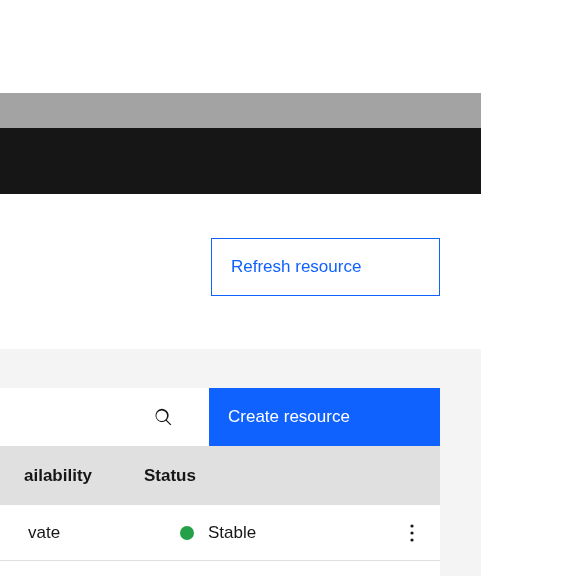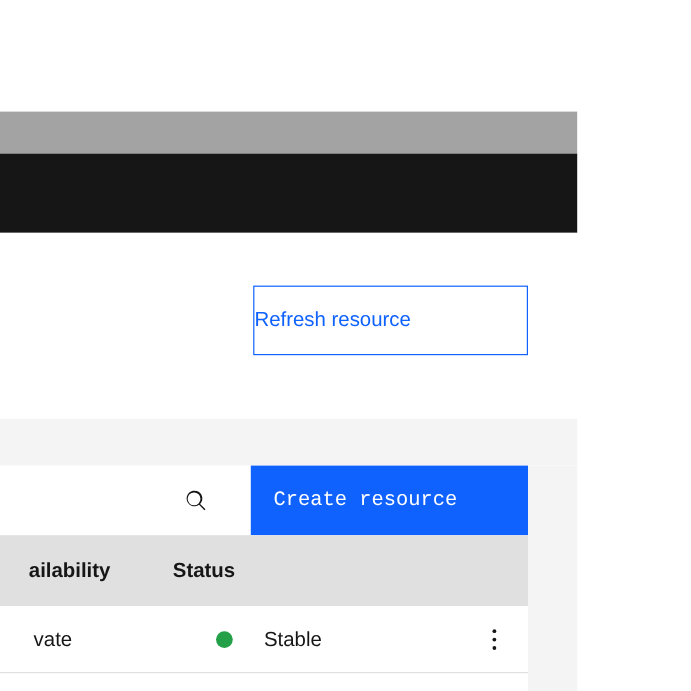--- a/index.html
+++ b/index.html
@@ -1,34 +1,34 @@
 <!DOCTYPE html>
 <html><head>
 <meta charset="utf-8">
 <style>
   * { box-sizing: border-box; margin: 0; padding: 0; }
   html, body { width: 576px; height: 576px; background: #fff; font-family: -apple-system, BlinkMacSystemFont, "Segoe UI", Helvetica, Arial, sans-serif; overflow: hidden; }
   .canvas { position: relative; width: 576px; height: 576px; }
   .gray-bar { position: absolute; left: 0; top: 93px; width: 481px; height: 35px; background: #a3a3a3; }
   .black-bar { position: absolute; left: 0; top: 128px; width: 481px; height: 66px; background: #161616; }
   .white-area { position: absolute; left: 0; top: 194px; width: 481px; height: 382px; background: #fff; }
-  .refresh-btn { position: absolute; left: 211px; top: 238px; width: 229px; height: 58px; border: 1px solid #0f62fe; background: #fff; color: #0f62fe; font-size: 17px; display: flex; align-items: center; cursor: pointer; }
+  .refresh-btn { position: absolute; left: 211px; top: 238px; width: 229px; height: 58px; border: 1px solid #0f62fe; background: #fff; color: #0f62fe; font-size: 17px; display: flex; align-items: center; padding-left: 19px; cursor: pointer; }
   .band { position: absolute; left: 0; top: 349px; width: 481px; height: 39px; background: #f4f4f4; }
   .toolbar { position: absolute; left: 0; top: 388px; width: 481px; height: 58px; background: #fff; display: flex; align-items: stretch; }
   .tool-spacer { flex: 1; }
   .tool-icon { width: 58px; height: 58px; display: flex; align-items: center; justify-content: center; cursor: pointer; }
-  .create-btn { position: absolute; left: 209px; top: 388px; width: 231px; height: 58px; background: #0f62fe; color: #fff; font-size: 17px; display: flex; align-items: center; padding-left: 19px; cursor: pointer; font-family: Liberation Mono, monospace; }
+  .create-btn { position: absolute; left: 209px; top: 388px; width: 231px; height: 58px; background: #0f62fe; color: #fff; font-size: 17px; display: flex; align-items: center; padding-left: 19px; cursor: pointer; }
   .header-row { position: absolute; left: 0; top: 446px; width: 440px; height: 59px; background: #e0e0e0; }
   .hcol { position: absolute; top: 0; height: 59px; display: flex; align-items: center; font-size: 17px; font-weight: 700; color: #161616; }
   .hcol.avail { left: 0; margin-left: 24px; }
   .hcol.status { left: 144px; text-align: right; }
   .data-row { position: absolute; left: 0; top: 505px; width: 440px; height: 56px; background: #fff; border-bottom: 1px solid #e0e0e0; }
   .cell { position: absolute; top: 0; height: 56px; display: flex; align-items: center; font-size: 17px; color: #161616; margin-left: 28px; }
   .cell.avail { left: 0; }
-  .cell.status { left: 152px; gap: 26px; }
+  .cell.status { left: 152px; gap: 14px; }
   .status-dot { width: 14px; height: 14px; border-radius: 50%; background: #24a148; display: inline-block; }
   .overflow { position: absolute; right: 16px; top: 0; height: 56px; width: 24px; display: flex; align-items: center; justify-content: center; cursor: pointer; }
   .light-strip { position: absolute; left: 440px; top: 388px; width: 41px; height: 188px; background: #f4f4f4; }
   svg { display: block; }
 </style>
 </head>
 <body>
 <div class="canvas">
 
   <div class="gray-bar"></div>

